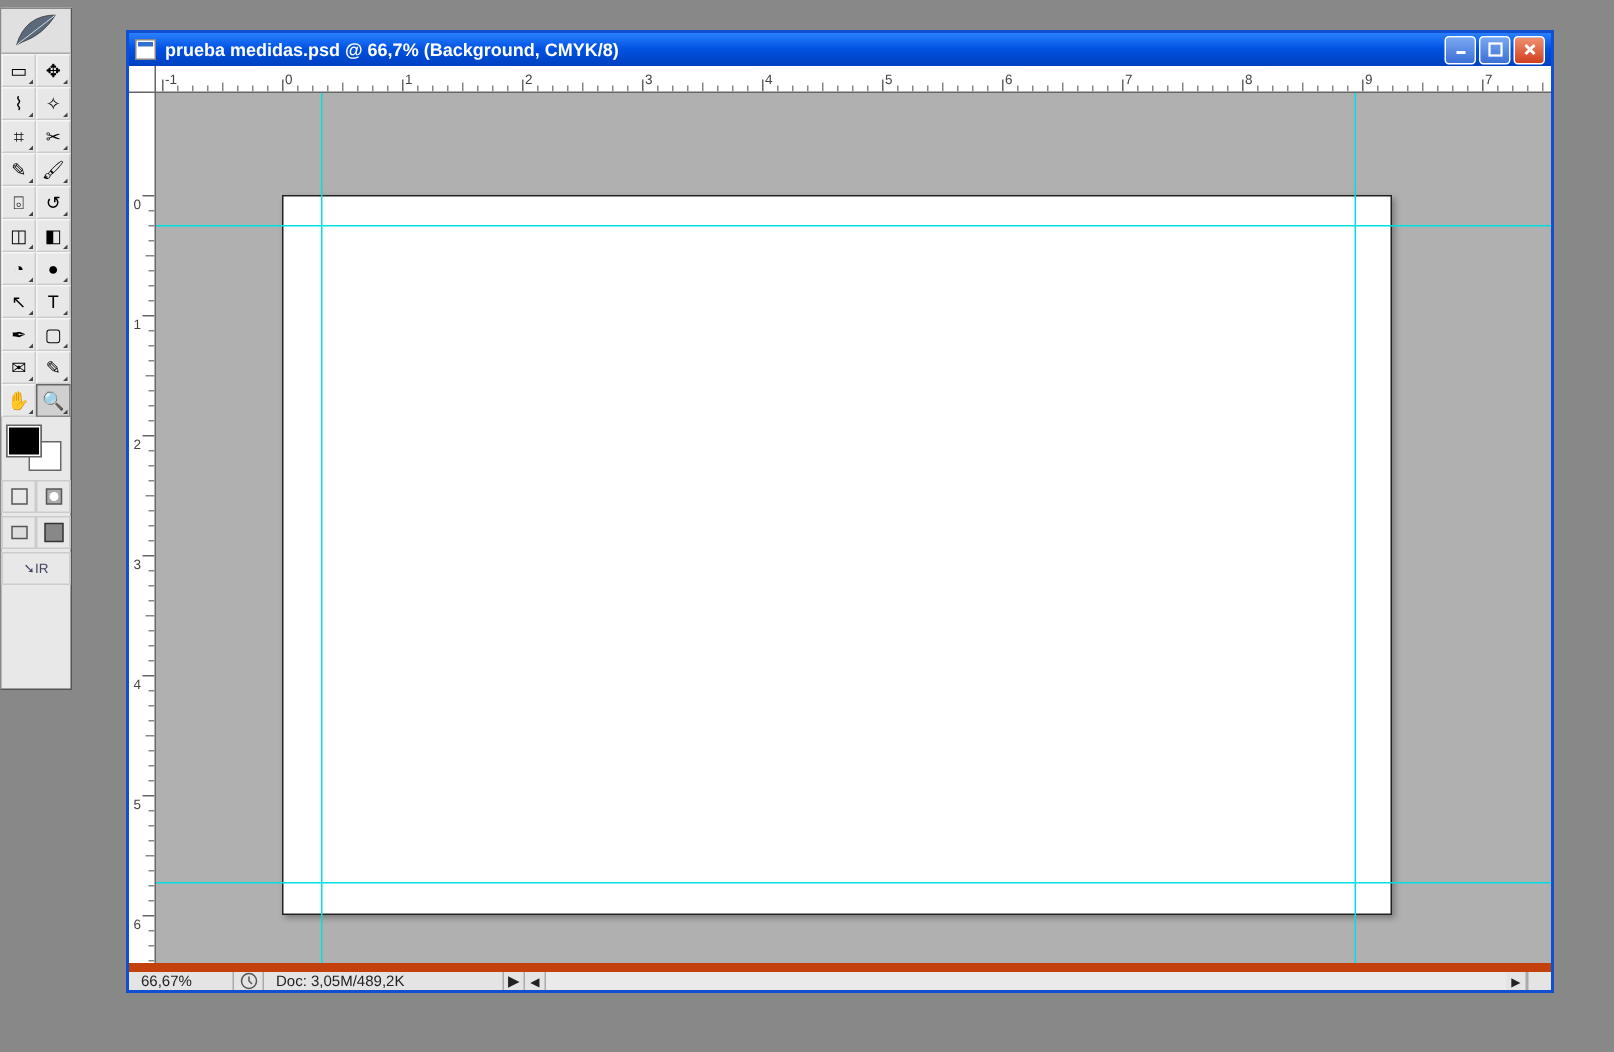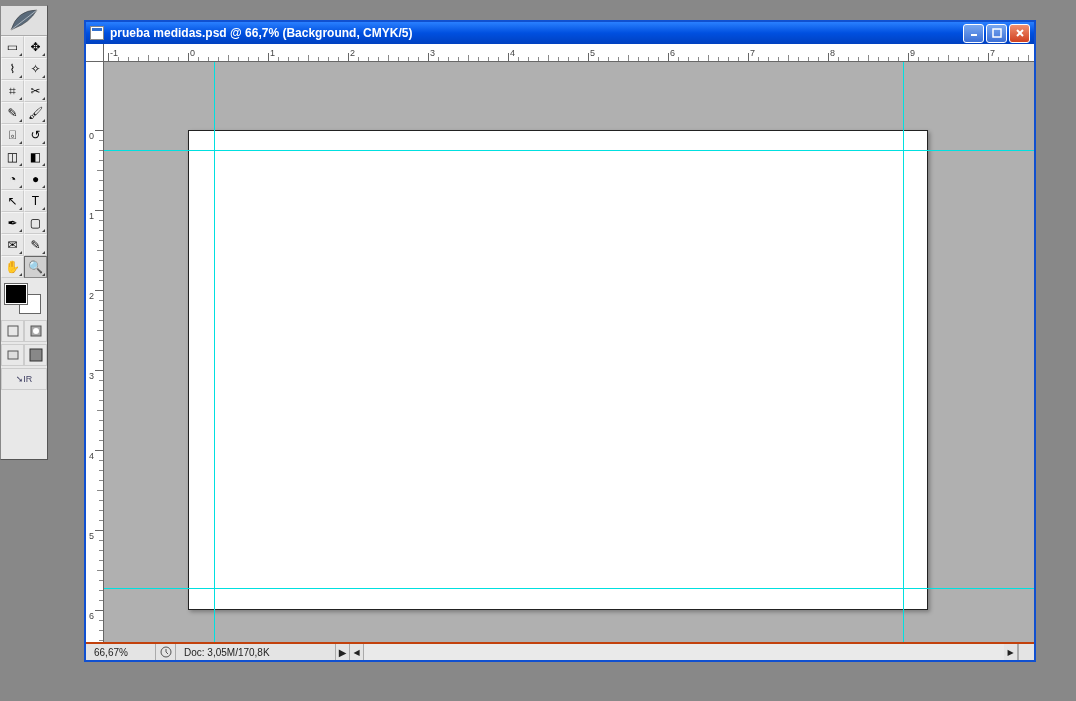--- a/index.html
+++ b/index.html
@@ -240,21 +240,21 @@
   left: 0;
   right: 0;
   height: 1px;
   background: #00e0e0;
 }
 
 .status-row {
   grid-column: 1 / -1;
   grid-row: 3;
   background: #e4e4e4;
-  border-top: 2px solid #c2410c;
+  border-top: 6px solid #c2410c;
   display: flex;
   align-items: flex-start;
   font-size: 10px;
   color: #222;
 }
 .status-cell {
   border-right: 1px solid #aaa;
   padding: 0 8px;
   height: 100%;
   display: flex;
@@ -349,21 +349,21 @@
       </div>
   </div>
   <div class="mode-row">
     <div class="mode-btn" style="width:46px;font-size:9px;color:#446;">➘IR</div>
   </div>
 </div>
 
 <div class="doc-window">
   <div class="title-bar">
     <div class="title-icon"></div>
-    <div class="title-text">prueba medidas.psd @ 66,7% (Background, CMYK/5)</div>
+    <div class="title-text">prueba medidas.psd @ 66,7% (Background, CMYK/8)</div>
     <div class="win-controls">
       <div class="win-btn">
           <svg width="10" height="10">
             <line x1="2" y1="7" x2="8" y2="7" stroke="#fff" stroke-width="2"></line>
           </svg>
         </div>
       <div class="win-btn">
           <svg width="10" height="10">
             <rect x="1" y="1" width="8" height="8" fill="none" stroke="#fff" stroke-width="1.5"></rect>
           </svg>
@@ -556,21 +556,21 @@
       </div>
 
     <div class="status-row">
       <div class="status-cell zoom-cell">66,67%</div>
       <div class="status-cell hand-cell">
         <svg width="12" height="12">
             <circle cx="6" cy="6" r="5" fill="none" stroke="#555"></circle>
             <path d="M6 3 L6 6 L8 8" stroke="#555" fill="none"></path>
           </svg>
       </div>
-      <div class="status-cell doc-info-cell">Doc: 3,05M/170,8K</div>
+      <div class="status-cell doc-info-cell">Doc: 3,05M/489,2K</div>
       <div class="status-cell arrow-cell">▶</div>
       <div class="status-cell arrow-cell" style="font-size:8px;">◀</div>
       <div class="scroll-track"></div>
       <div class="status-cell arrow-cell" style="font-size:8px;">▶</div>
       <div class="scroll-end"></div>
     </div>
   </div>
 </div>
 
 </body></html>

